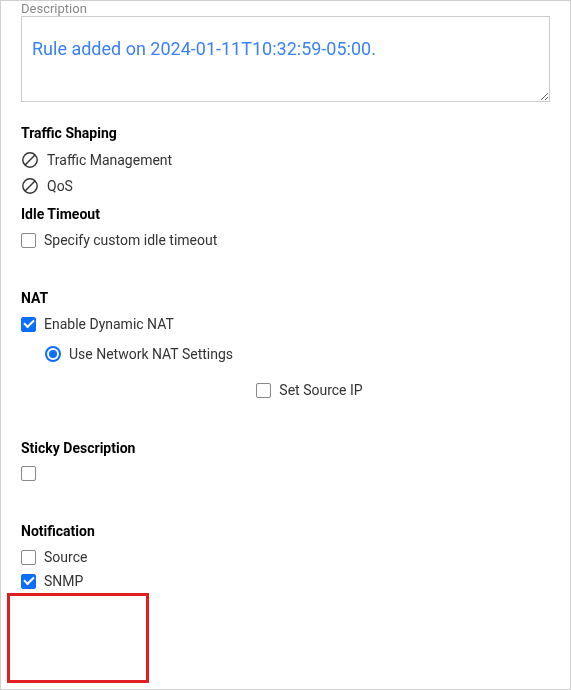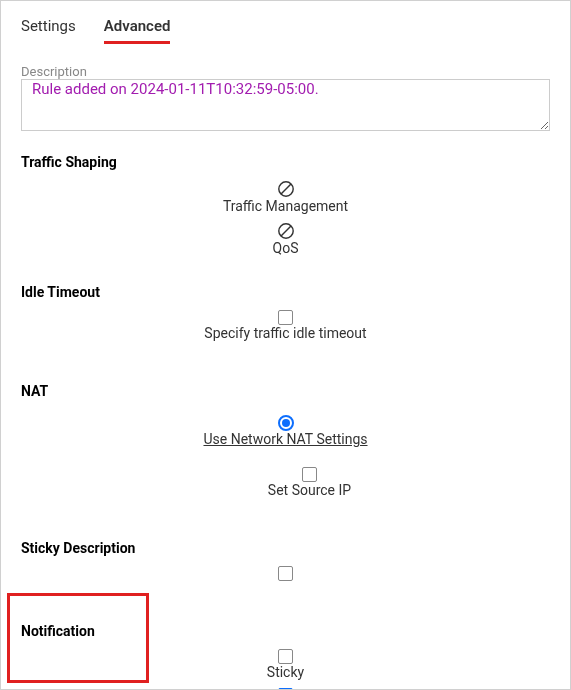--- a/index.html
+++ b/index.html
@@ -39,42 +39,41 @@
     .field-label {
       font-size: 13px;
       color: #888;
       margin-bottom: 0;
       display: block;
     }
     .textarea {
       width: 100%;
       min-height: 52px;
       border: 1px solid #ccc;
-      padding: 0 10px;
-      font-size: 15px;
+      padding: 21px 10px;
+      font-size: 18px;
       font-family: inherit;
       resize: both;
-      color: #a21caf;
+      color: #3b82f6;
     }
     .section-heading {
       font-weight: 700;
       font-size: 14px;
       margin-top: 20px;
       margin-bottom: 10px;
       color: #000000;
     }
     .option-row {
       display: flex;
       align-items: center;
-      gap: 0;
+      gap: 8px;
       margin-bottom: 8px;
-      flex-direction: column;
     }
     .option-row.indent-1 {
-      text-decoration: underline;
+      margin-left: 24px;
     }
     .option-row.indent-2 {
       margin-left: 48px;
       justify-content: center;
     }
     .prohibit-icon {
       width: 18px;
       height: 18px;
       display: inline-block;
     }
@@ -136,24 +135,20 @@
       pointer-events: none;
     }
     .spacer-sm { height: 6px; }
     .spacer-md { height: 14px; }
   </style>
 </head>
 <body>
 
 <div class="container">
 
-  <div class="tabs">
-    <div class="tab">Settings</div>
-    <div class="tab active">Advanced</div>
-  </div>
 
   <label class="field-label">Description</label>
   <textarea class="textarea" style="">Rule added on 2024-01-11T10:32:59-05:00.</textarea>
 
   <div class="section-heading">Traffic Shaping</div>
 
   <div class="option-row">
     <span class="prohibit-icon">
       <svg viewBox="0 0 20 20" width="18" height="18">
           <circle cx="10" cy="10" r="8" fill="none" stroke="#333" stroke-width="1.6"></circle>
@@ -166,31 +161,35 @@
   <div class="option-row">
     <span class="prohibit-icon">
       <svg viewBox="0 0 20 20" width="18" height="18">
           <circle cx="10" cy="10" r="8" fill="none" stroke="#333" stroke-width="1.6"></circle>
           <line x1="4.5" y1="15.5" x2="15.5" y2="4.5" stroke="#333" stroke-width="1.6"></line>
         </svg>
     </span>
     <span class="option-label">QoS</span>
   </div>
 
-  <div class="section-heading" style="margin-top:28px">Idle Timeout</div>
-
-  <div class="option-row">
-    <span class="checkbox"></span>
-    <span class="option-label">Specify traffic idle timeout</span>
+  <div class="section-heading" style="margin-top:11px">Idle Timeout</div>
+
+  <div class="option-row">
+    <span class="checkbox"></span>
+    <span class="option-label">Specify custom idle timeout</span>
   </div>
 
   <div class="spacer-md"></div>
 
   <div class="section-heading">NAT</div>
 
+  <div class="option-row">
+    <span class="checkbox checked"></span>
+    <span class="option-label">Enable Dynamic NAT</span>
+  </div>
 
   <div class="spacer-sm"></div>
 
   <div class="option-row indent-1">
     <span class="radio selected"></span>
     <span class="option-label">Use Network NAT Settings</span>
   </div>
 
   <div class="spacer-sm"></div>
 
@@ -209,21 +208,21 @@
   <div class="option-row">
     <span class="checkbox"></span>
   </div>
 
   <div class="spacer-md"></div>
 
   <div class="section-heading">Notification</div>
 
   <div class="option-row">
     <span class="checkbox"></span>
-    <span class="option-label">Sticky</span>
+    <span class="option-label">Source</span>
   </div>
 
   <div class="option-row">
     <span class="checkbox checked"></span>
     <span class="option-label">SNMP</span>
   </div>
 
 </div>
 
 <div class="highlight-box"></div>

